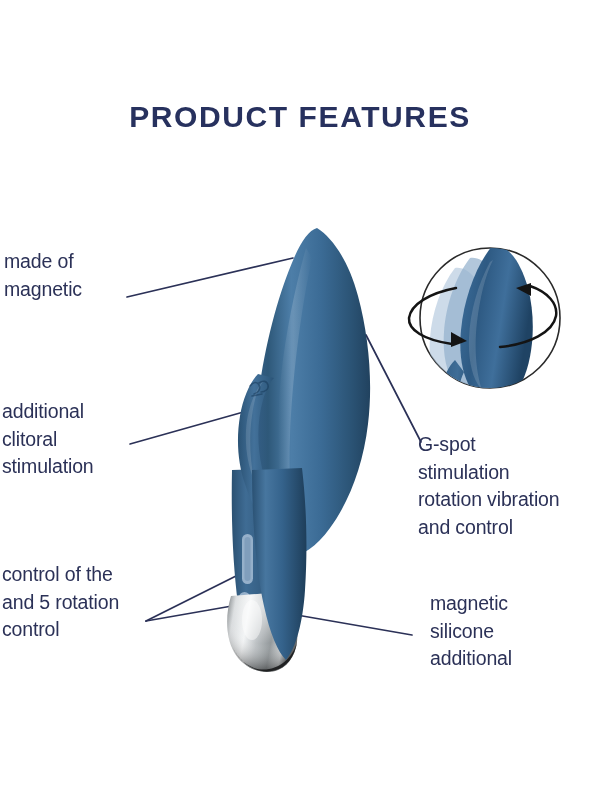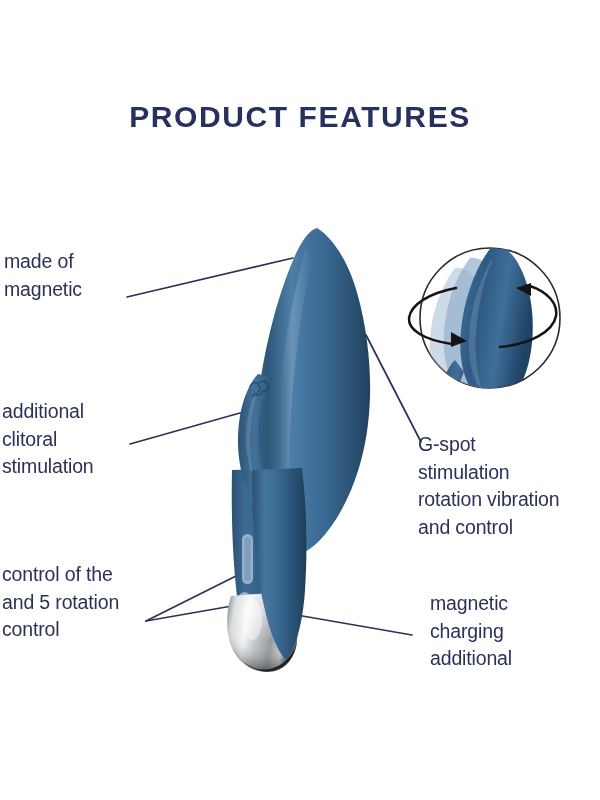--- a/index.html
+++ b/index.html
@@ -302,17 +302,17 @@
 
   <div class="callout" id="callout-gspot">
     <span class="line">G-spot</span>
     <span class="line">stimulation</span>
     <span class="line">rotation vibration</span>
     <span class="line">and control</span>
   </div>
 
   <div class="callout" id="callout-magnetic">
     <span class="line">magnetic</span>
-    <span class="line">charging</span>
+    <span class="line">silicone</span>
     <span class="line">additional</span>
   </div>
 
 </div>
 
 </body></html>

